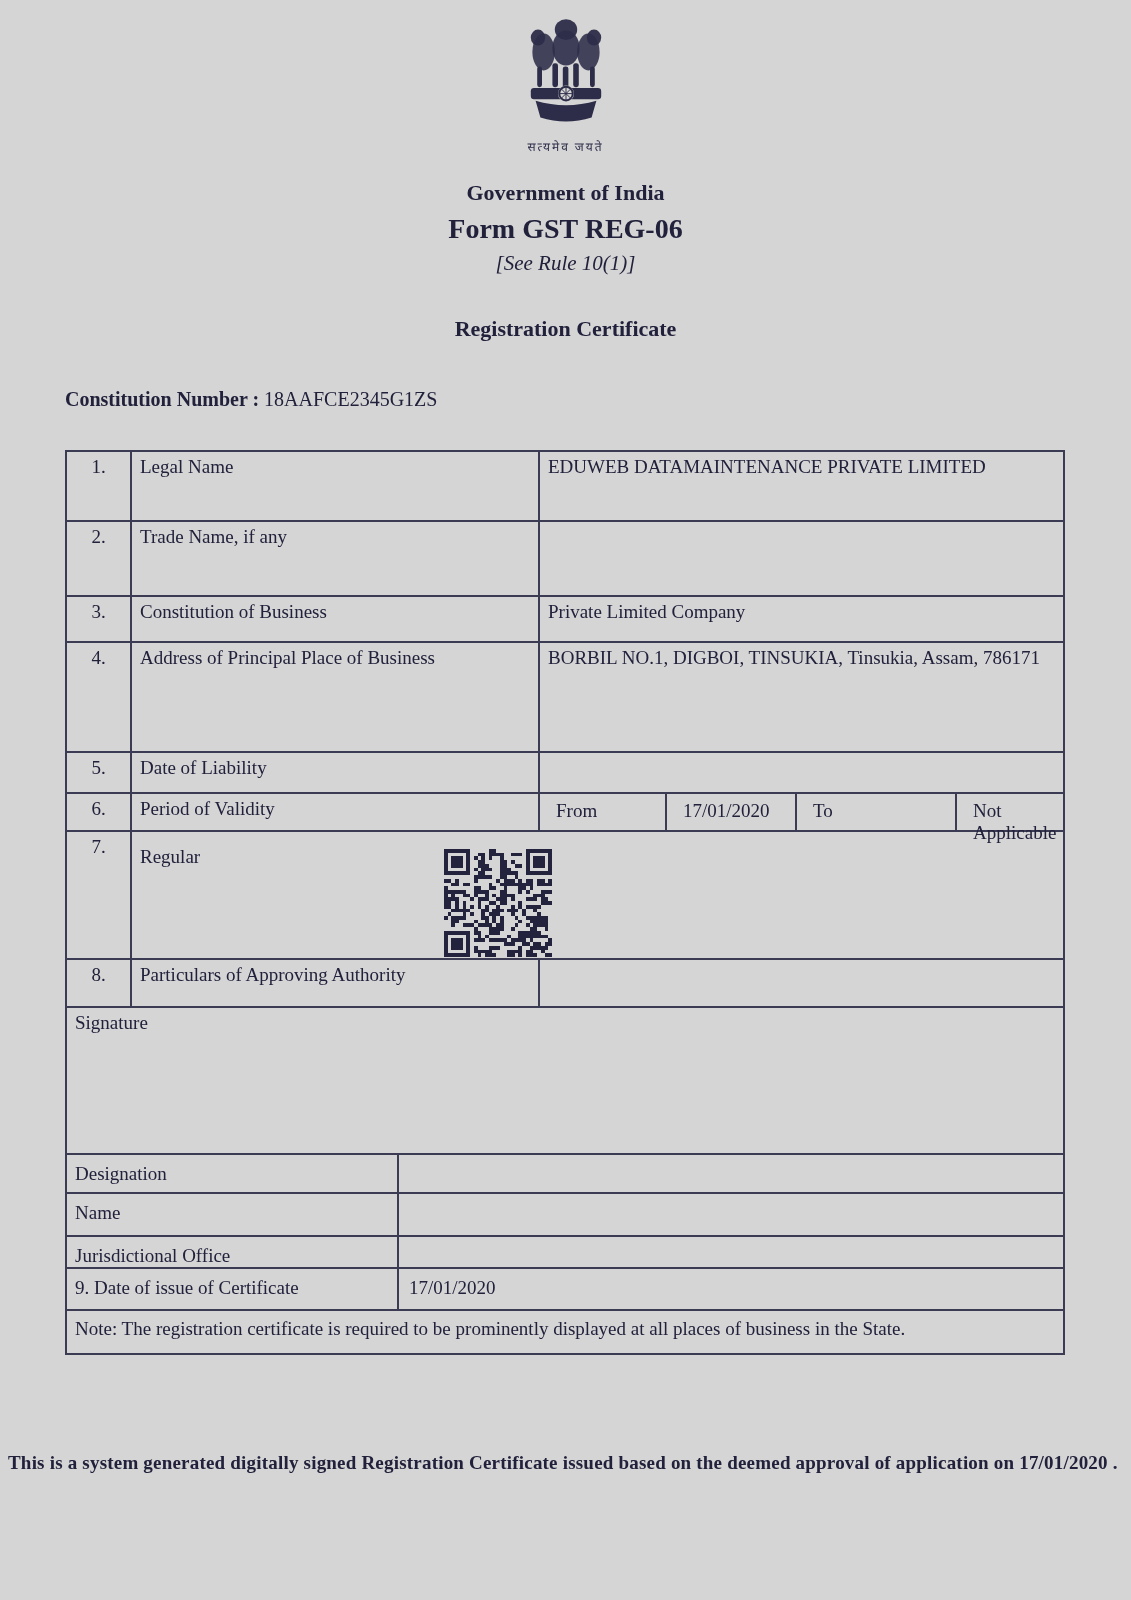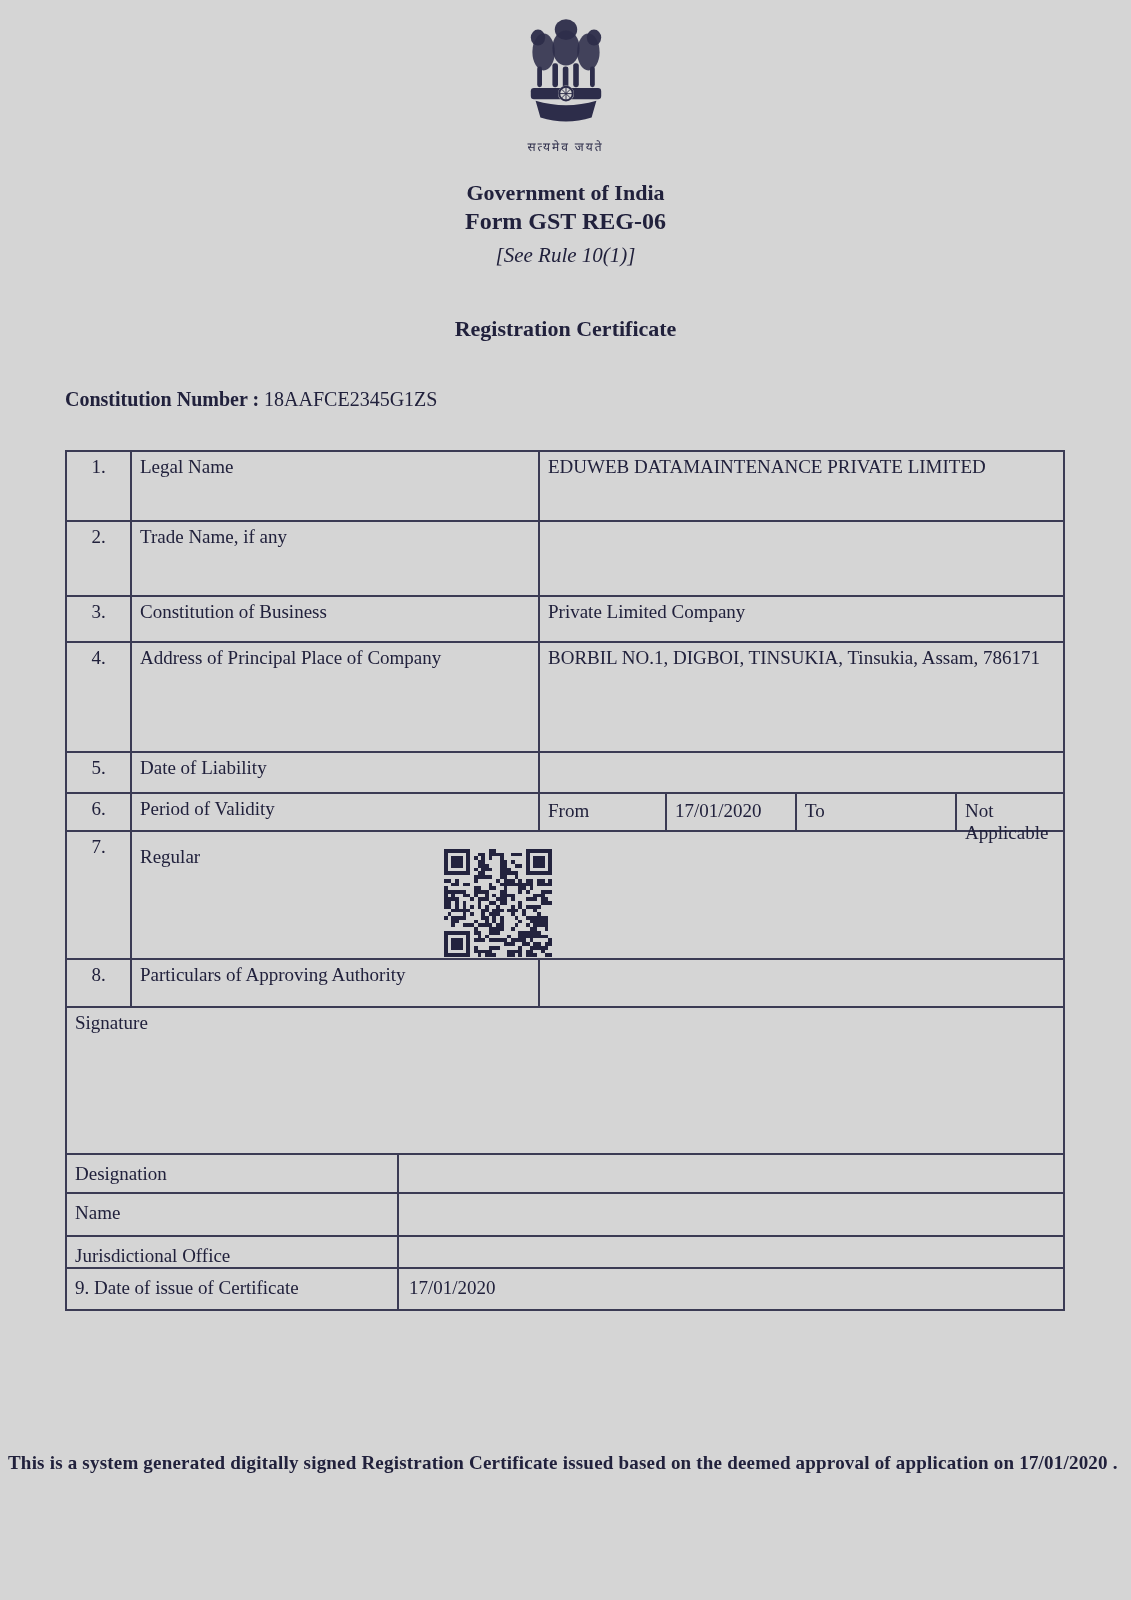--- a/index.html
+++ b/index.html
@@ -11,42 +11,42 @@
     position:relative;
     overflow:hidden;
   }
   *{box-sizing:border-box;}
 
   
   .emblem-wrap{position:absolute;top:12px;left:0;width:100%;text-align:center;}
   .motto{font-size:12px;letter-spacing:2px;color:#2d2d4a;margin-top:2px;}
   .headings{position:absolute;top:180px;left:0;width:100%;text-align:center;}
   .h-gov{font-size:22px;font-weight:bold;line-height:26px;}
-  .h-form{font-size:24px;font-weight:bold;line-height:30px;margin-top:0;}
+  .h-form{font-size:28px;font-weight:bold;line-height:30px;margin-top:8px;}
   .h-rule{font-size:21px;font-style:italic;line-height:26px;margin-top:6px;}
   .h-cert{position:absolute;top:316px;left:0;width:100%;text-align:center;
           font-size:22px;font-weight:bold;}
 
   .reg-line{position:absolute;top:388px;left:65px;font-size:20px;}
   .reg-line b{font-weight:bold;}
   .reg-line span{font-weight:normal;}
 
   
   .doc-table{
     position:absolute;top:450px;left:65px;width:1000px;
     border:2px solid #3b3b54;
     font-size:19px;line-height:22px;
   }
   .t-row{display:flex;width:100%;}
   .t-row + .t-row{border-top:2px solid #3b3b54;}
   .c{padding:4px 8px;}
   .c-num{width:65px;border-right:2px solid #3b3b54;text-align:center;flex:none;}
   .c-label{width:408px;border-right:2px solid #3b3b54;font-weight:normal;flex:none;}
   .c-value{flex:1;min-width:0;}
-  .c-sub{border-right:2px solid #3b3b54;flex:none;padding:6px 8px;}
+  .c-sub{border-right:2px solid #3b3b54;flex:none;padding:6px 16px;}
   .c-sub.last{border-right:none;flex:1;}
   .rel{position:relative;}
   .qr-box{position:absolute;left:310px;top:17px;width:112px;height:108px;}
   .qr-box svg{width:100%;height:100%;shape-rendering:crispEdges;}
   .sig-cell{width:100%;padding:4px 8px;}
   .c-flabel{width:332px;border-right:2px solid #3b3b54;flex:none;padding:8px 8px;}
   .c-fvalue{flex:1;padding:8px 10px;}
   .note-cell{width:100%;padding:7px 8px;}
 
   
@@ -110,21 +110,21 @@
   </div>
 
   <div class="t-row" style="height:46px">
     <div class="c c-num">3.</div>
     <div class="c c-label">Constitution of Business</div>
     <div class="c c-value">Private Limited Company</div>
   </div>
 
   <div class="t-row" style="height:110px">
     <div class="c c-num">4.</div>
-    <div class="c c-label">Address of Principal Place of Company</div>
+    <div class="c c-label">Address of Principal Place of Business</div>
     <div class="c c-value">BORBIL NO.1, DIGBOI, TINSUKIA, Tinsukia, Assam, 786171</div>
   </div>
 
   <div class="t-row" style="height:41px">
     <div class="c c-num">5.</div>
     <div class="c c-label">Date of Liability</div>
     <div class="c c-value"></div>
   </div>
 
   <div class="t-row" style="height:38px">
@@ -171,16 +171,19 @@
   <div class="t-row" style="height:32px">
     <div class="c-flabel">Jurisdictional Office</div>
     <div class="c-fvalue"></div>
   </div>
 
   <div class="t-row" style="height:42px">
     <div class="c-flabel">9. Date of issue of Certificate</div>
     <div class="c-fvalue">17/01/2020</div>
   </div>
 
+  <div class="t-row" style="height:44px">
+    <div class="note-cell">Note: The registration certificate is required to be prominently displayed at all places of business in the State.</div>
+  </div>
 
 </div>
 
 <div class="page-footer">This is a system generated digitally signed Registration Certificate issued based on the deemed approval of application on 17/01/2020 .</div>
 
 </body></html>

